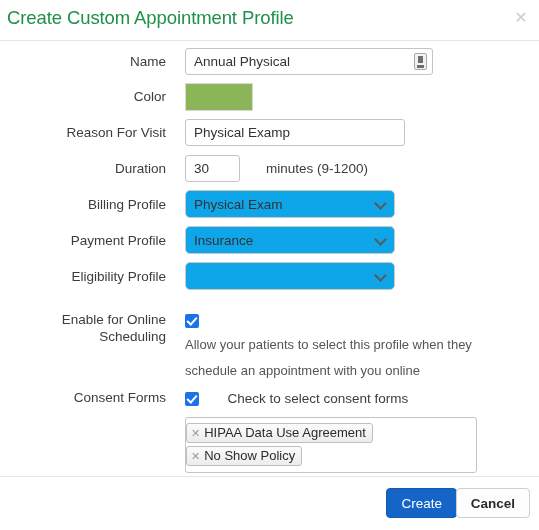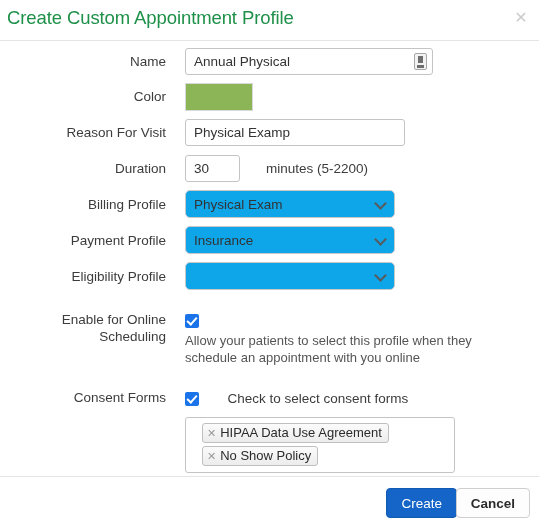--- a/index.html
+++ b/index.html
@@ -170,38 +170,38 @@
     border-bottom: 2px solid #fff;
     transform: rotate(42deg);
   }
 
   .help {
     position: absolute;
     left: 185px;
     width: 330px;
     font-size: 13px;
     color: #555;
-    line-height: 17px;
+    line-height: 26px;
   }
   .inline-lbl {
     font-size: 13.5px;
     color: #3c3c3c;
     margin-left: 24px;
     vertical-align: middle;
   }
 
   .tagbox {
     position: absolute;
     left: 185px;
-    width: 270px;
+    width: 292px;
     height: 56px;
     border: 1px solid #c4c4c4;
     border-radius: 3px;
     background: #fff;
-    padding: 5px 16px;
+    padding: 5px 0;
   }
   .chip {
     display: inline-block;
     border: 1px solid #bfbfbf;
     border-radius: 3px;
     background: linear-gradient(#fbfbfb, #ececec);
     font-size: 13px;
     color: #2b2b2b;
     padding: 1px 6px 2px 4px;
     margin-bottom: 3px;
@@ -280,21 +280,21 @@
       <div class="ctl" style="top:-5px;">
         <input class="txt reason" type="text" value="Physical Examp" style="">
       </div>
     </div>
 
     <div class="row" style="top:119px;">
       <div class="lbl">Duration</div>
       <div class="ctl" style="top:-5px;">
         <input class="txt duration" type="text" value="30" style="">
       </div>
-      <div class="units" style="top:-5px;">minutes (5-2200)</div>
+      <div class="units" style="top:-5px;">minutes (9-1200)</div>
     </div>
 
     <div class="row" style="top:155px;">
       <div class="lbl">Billing Profile</div>
       <div class="ctl" style="top:-6px;">
         <span class="sel-wrap">
           <select class="sel">
             <option>Physical Exam</option>
           </select>
           <span class="chev"></span>

